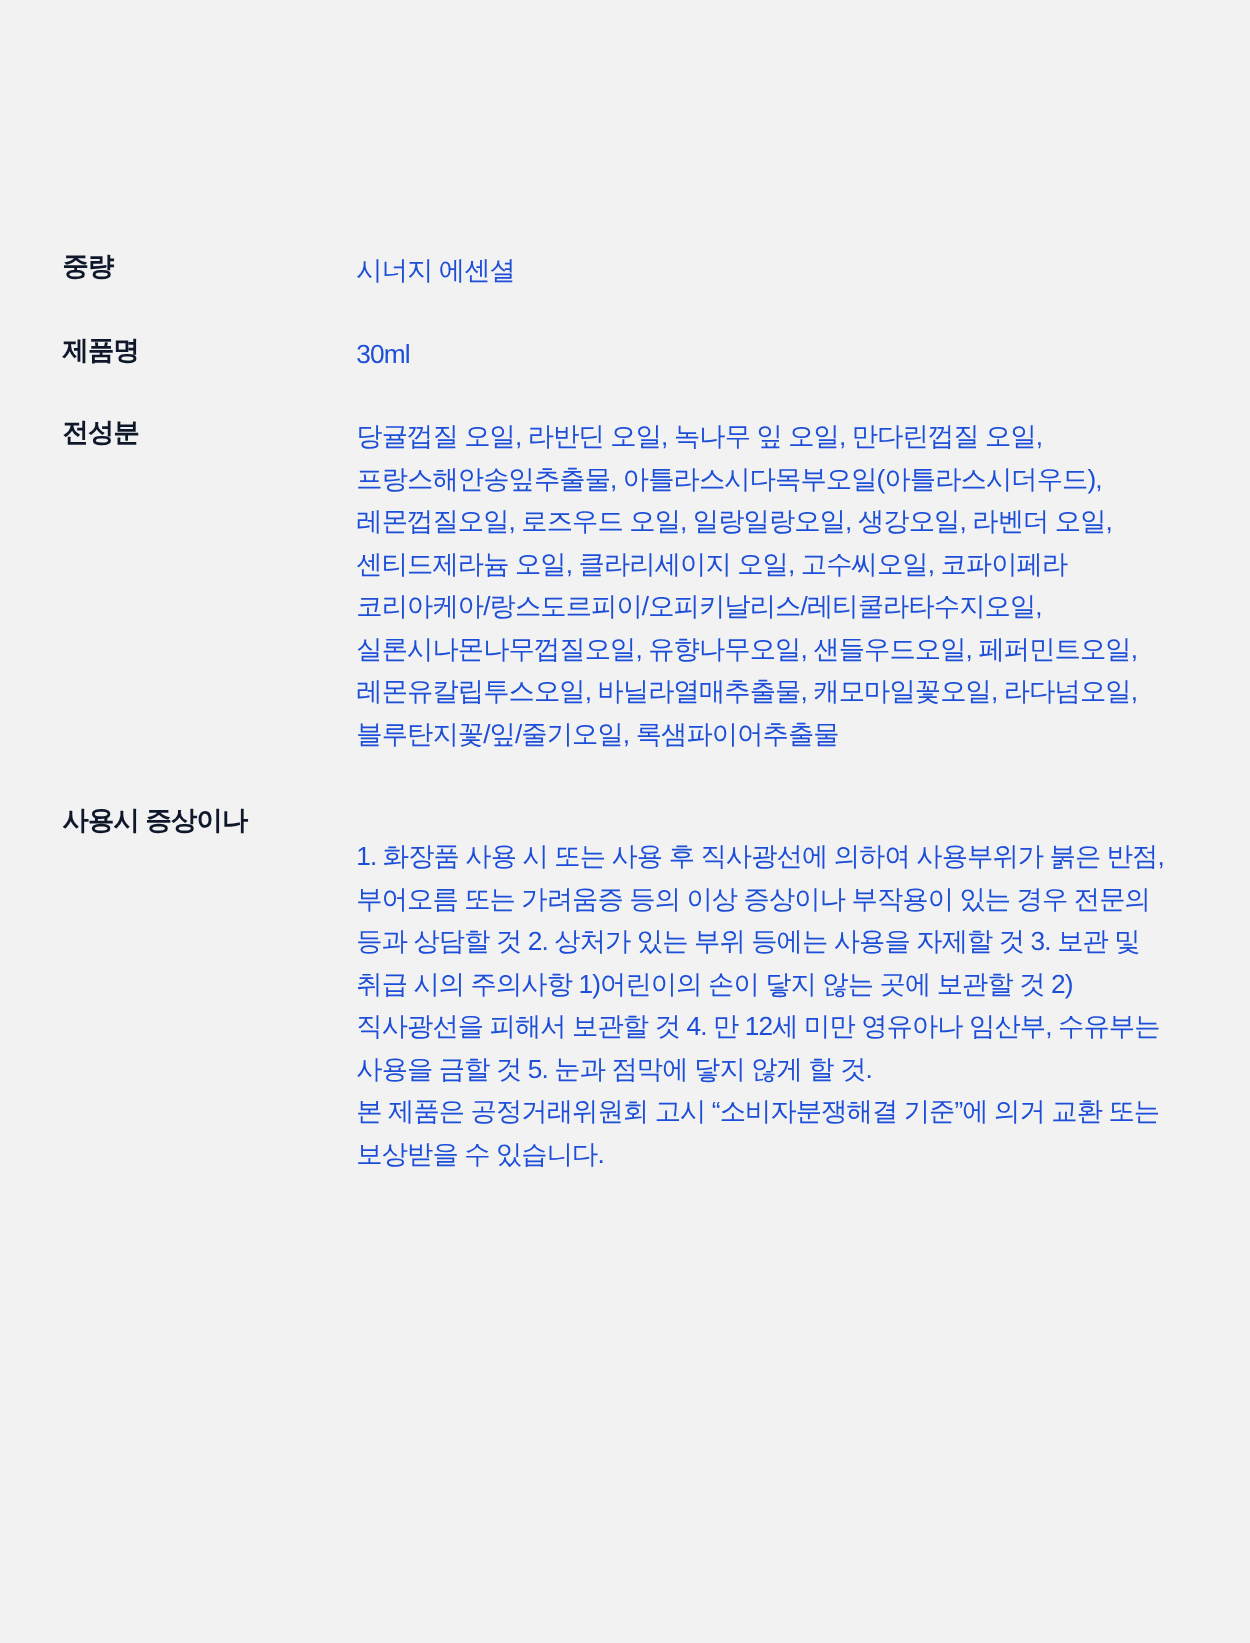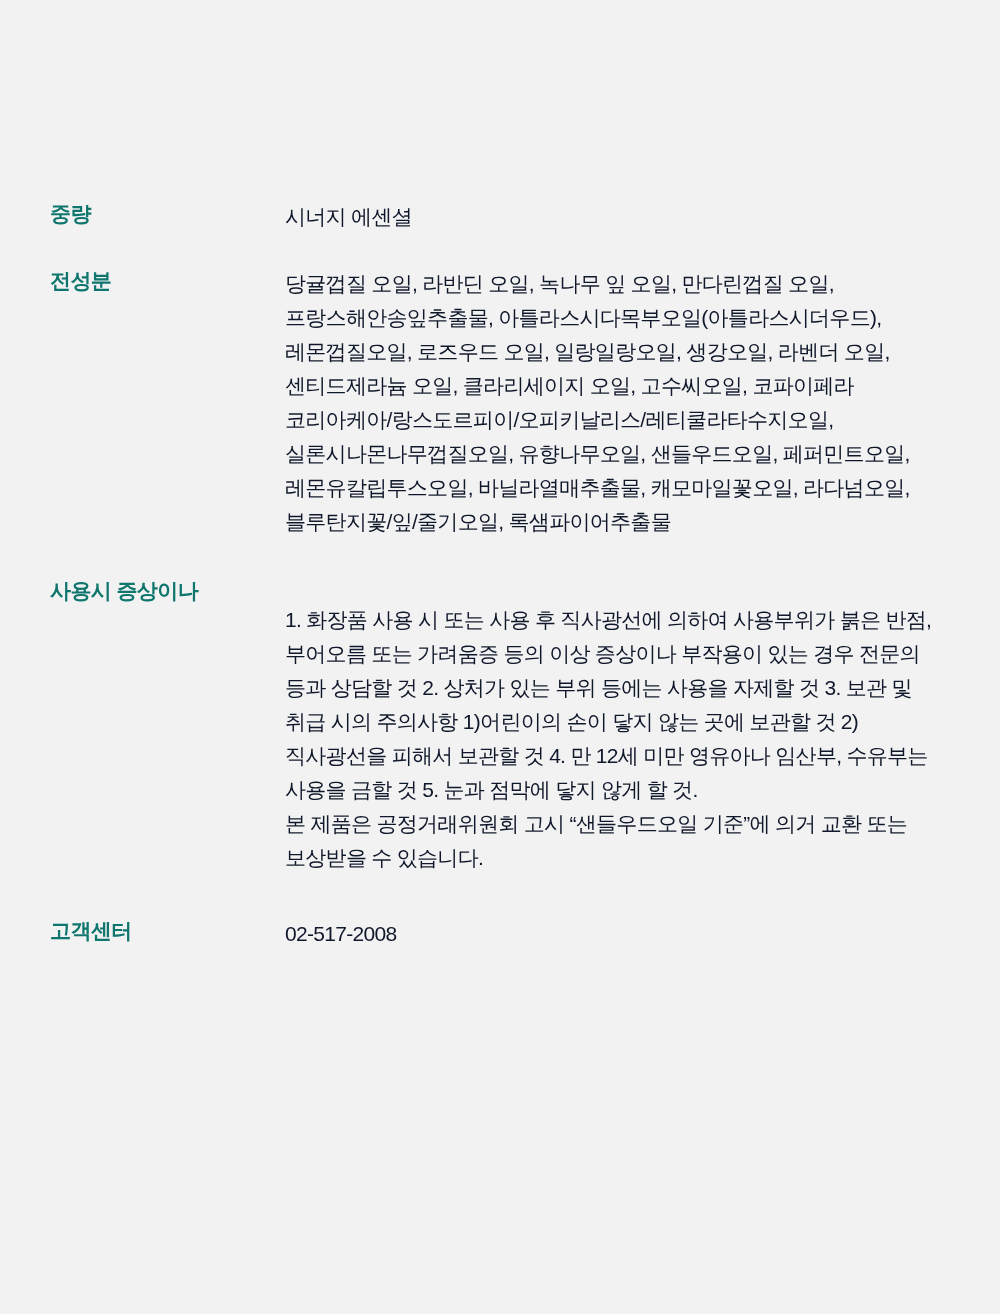--- a/index.html
+++ b/index.html
@@ -26,30 +26,30 @@
     border-collapse: collapse;
   }
   .spec-row {
     vertical-align: top;
   }
   .spec-label {
     width: 235px;
     font-size: 21px;
     font-weight: bold;
     letter-spacing: -0.6px;
-    color: #0f766e;
+    color: #0f172a;
     padding: 0 0 34px 0;
     line-height: 1.35;
     white-space: nowrap;
   }
   .spec-value {
     font-size: 21px;
     font-weight: 400;
     letter-spacing: -0.7px;
-    color: #0f172a;
+    color: #1d4ed8;
     padding: 0 0 34px 0;
     line-height: 1.62;
     word-break: keep-all;
   }
   .row-weight .spec-label,
   .row-weight .spec-value { padding-bottom: 33px; }
   .row-name .spec-label,
   .row-name .spec-value { padding-bottom: 32px; }
   .row-ingredients .spec-label,
   .row-ingredients .spec-value { padding-bottom: 38px; }
@@ -68,30 +68,30 @@
 </head>
 <body>
 
 <div class="page">
   <table class="spec-table">
     <tbody>
       <tr class="spec-row row-weight">
         <td class="spec-label">중량</td>
         <td class="spec-value">시너지 에센셜</td>
       </tr>
+      <tr class="spec-row row-name">
+        <td class="spec-label">제품명</td>
+        <td class="spec-value">30ml</td>
+      </tr>
       <tr class="spec-row row-ingredients">
         <td class="spec-label">전성분</td>
         <td class="spec-value">당귤껍질 오일, 라반딘 오일, 녹나무 잎 오일, 만다린껍질 오일, 프랑스해안송잎추출물, 아틀라스시다목부오일(아틀라스시더우드), 레몬껍질오일, 로즈우드 오일, 일랑일랑오일, 생강오일, 라벤더 오일, 센티드제라늄 오일, 클라리세이지 오일, 고수씨오일, 코파이페라 코리아케아/랑스도르피이/오피키날리스/레티쿨라타수지오일, 실론시나몬나무껍질오일, 유향나무오일, 샌들우드오일, 페퍼민트오일, 레몬유칼립투스오일, 바닐라열매추출물, 캐모마일꽃오일, 라다넘오일, 블루탄지꽃/잎/줄기오일, 록샘파이어추출물</td>
       </tr>
       <tr class="spec-row row-caution">
         <td class="spec-label">사용시 증상이나</td>
         <td class="spec-value">
           <span class="caution-block">1. 화장품 사용 시 또는 사용 후 직사광선에 의하여 사용부위가 붉은 반점, 부어오름 또는 가려움증 등의 이상 증상이나 부작용이 있는 경우 전문의 등과 상담할 것 2. 상처가 있는 부위 등에는 사용을 자제할 것 3. 보관 및 취급 시의 주의사항 1)어린이의 손이 닿지 않는 곳에 보관할 것 2) 직사광선을 피해서 보관할 것 4. 만 12세 미만 영유아나 임산부, 수유부는 사용을 금할 것 5. 눈과 점막에 닿지 않게 할 것.</span>
-          <span class="caution-block">본 제품은 공정거래위원회 고시 “샌들우드오일 기준”에 의거 교환 또는 보상받을 수 있습니다.</span>
+          <span class="caution-block">본 제품은 공정거래위원회 고시 “소비자분쟁해결 기준”에 의거 교환 또는 보상받을 수 있습니다.</span>
         </td>
-      </tr>
-      <tr class="spec-row row-service">
-        <td class="spec-label">고객센터</td>
-        <td class="spec-value">02-517-2008</td>
       </tr>
     </tbody>
   </table>
 </div>
 
 </body></html>

